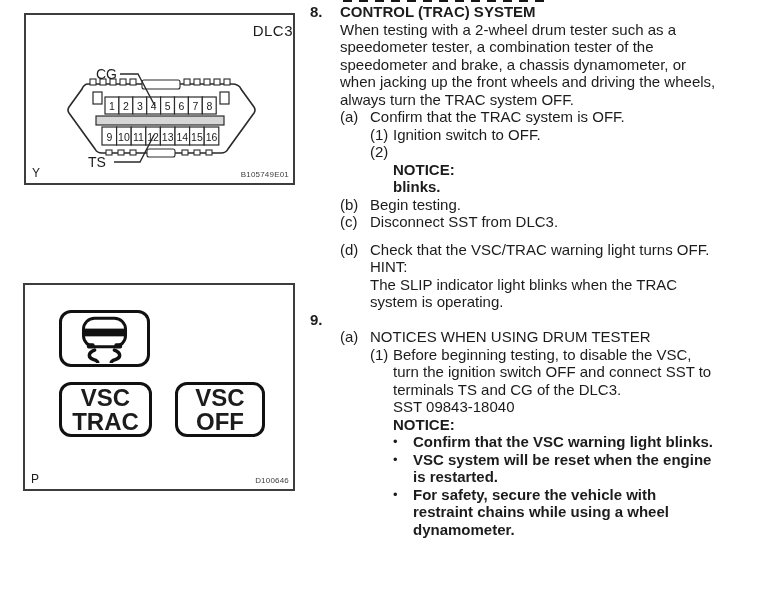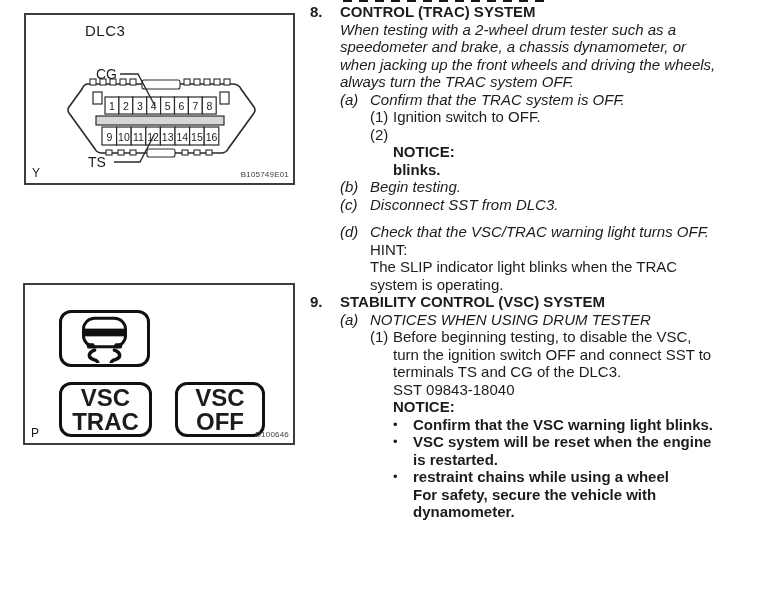--- a/index.html
+++ b/index.html
@@ -1,44 +1,44 @@
 <!DOCTYPE html>
 <html><head>
 <meta charset="utf-8">
 <style>
   html,body{margin:0;padding:0;background:#fff;}
   .page{position:relative;width:765px;height:597px;background:#ffffff;overflow:hidden;
         font-family:"Liberation Sans",sans-serif;color:#1c1c1c;}
   
   .figure-box{position:absolute;background:#fff;border:2px solid #3d3d3d;box-sizing:border-box;}
   #fig-dlc3{left:24px;top:13px;width:271px;height:172px;}
-  #fig-lights{left:23px;top:283px;width:272px;height:162px;}
-  .fig-title{position:absolute;top:7px;left:18px;width:100%;text-align:left;text-indent:10px;
-             font-size:15px;letter-spacing:.5px;padding-left:31px;}
+  #fig-lights{left:23px;top:283px;width:272px;height:208px;}
+  .fig-title{position:absolute;top:7px;left:0;width:100%;text-align:right;text-indent:10px;
+             font-size:15px;letter-spacing:.5px;}
   .corner-letter{position:absolute;left:6px;bottom:3px;font-size:12px;}
   .fig-code{position:absolute;right:4px;bottom:4px;font-size:8px;color:#3d3d3d;letter-spacing:.2px;}
   .fig-svg{position:absolute;left:0;top:0;}
   svg text{font-family:"Liberation Sans",sans-serif;fill:#1c1c1c;}
   
   .light-box{position:absolute;border:3px solid #111;border-radius:12px;box-sizing:border-box;
              display:flex;flex-direction:column;align-items:center;justify-content:center;}
   #icon-box{left:34px;top:25px;width:91px;height:57px;}
   #box-vsc-trac{left:34px;top:97px;width:93px;height:55px;}
   #box-vsc-off{left:150px;top:97px;width:90px;height:55px;}
   .light-line{font-size:24px;font-weight:bold;line-height:24px;letter-spacing:0;}
   
   .text-col{position:absolute;left:310px;top:3px;width:452px;font-size:15px;line-height:17.5px;}
   .ln{white-space:nowrap;}
   .b{font-weight:bold;}
   .row{display:flex;}
   .num{width:30px;flex:none;font-weight:bold;}
   .m1{width:30px;flex:none;}
   .m2{width:23px;flex:none;}
   .bm{width:20px;flex:none;font-size:13px;}
-  .ind1{margin-left:30px;font-style:italic;}
+  .ind1{margin-left:30px;}
   .ind2{margin-left:60px;}
   .ind3{margin-left:83px;}
   .gap-top{margin-top:10px;}
   
   .crop-remnant{position:absolute;left:343px;top:0;width:205px;height:2px;
     background:repeating-linear-gradient(90deg,#161616 0 9px,transparent 9px 16px);}
 </style>
 </head>
 <body>
 
@@ -166,20 +166,21 @@
   <div class="text-col">
 
     <div class="row">
       <div class="num">8.</div>
       <div>
         <div class="ln b">CONTROL (TRAC) SYSTEM</div>
       </div>
     </div>
     <div class="ind1">
       <div class="ln">When testing with a 2-wheel drum tester such as a</div>
+      <div class="ln">speedometer tester, a combination tester of the</div>
       <div class="ln">speedometer and brake, a chassis dynamometer, or</div>
       <div class="ln">when jacking up the front wheels and driving the wheels,</div>
       <div class="ln">always turn the TRAC system OFF.</div>
     </div>
 
     <div class="row ind1">
       <div class="m1">(a)</div>
       <div class="ln">Confirm that the TRAC system is OFF.</div>
     </div>
     <div class="row ind2">
@@ -209,21 +210,20 @@
     </div>
     <div class="ind2">
       <div class="ln">HINT:</div>
       <div class="ln">The SLIP indicator light blinks when the TRAC</div>
       <div class="ln">system is operating.</div>
     </div>
 
     <div class="row">
       <div class="num">9.</div>
       <div>
-        <div class="ln b">STABILITY CONTROL (VSC) SYSTEM</div>
       </div>
     </div>
     <div class="row ind1">
       <div class="m1">(a)</div>
       <div class="ln">NOTICES WHEN USING DRUM TESTER</div>
     </div>
     <div class="row ind2">
       <div class="m2">(1)</div>
       <div>
         <div class="ln">Before beginning testing, to disable the VSC,</div>
@@ -238,22 +238,22 @@
         <div class="row">
           <div class="bm">•</div>
           <div>
             <div class="ln b">VSC system will be reset when the engine</div>
             <div class="ln b">is restarted.</div>
           </div>
         </div>
         <div class="row">
           <div class="bm">•</div>
           <div>
+            <div class="ln b">For safety, secure the vehicle with</div>
             <div class="ln b">restraint chains while using a wheel</div>
-            <div class="ln b">For safety, secure the vehicle with</div>
             <div class="ln b">dynamometer.</div>
           </div>
         </div>
       </div>
     </div>
 
   </div>
 </div>
 
 </body></html>

